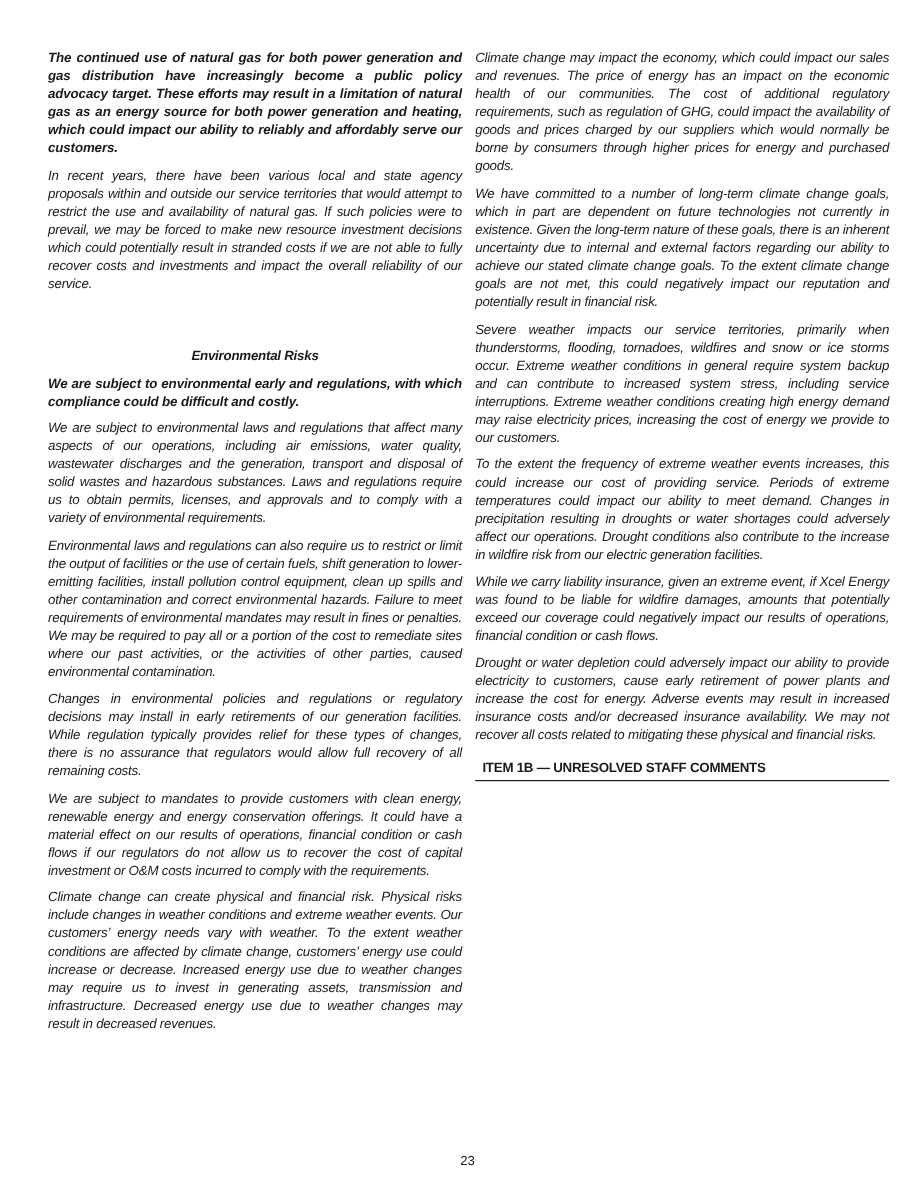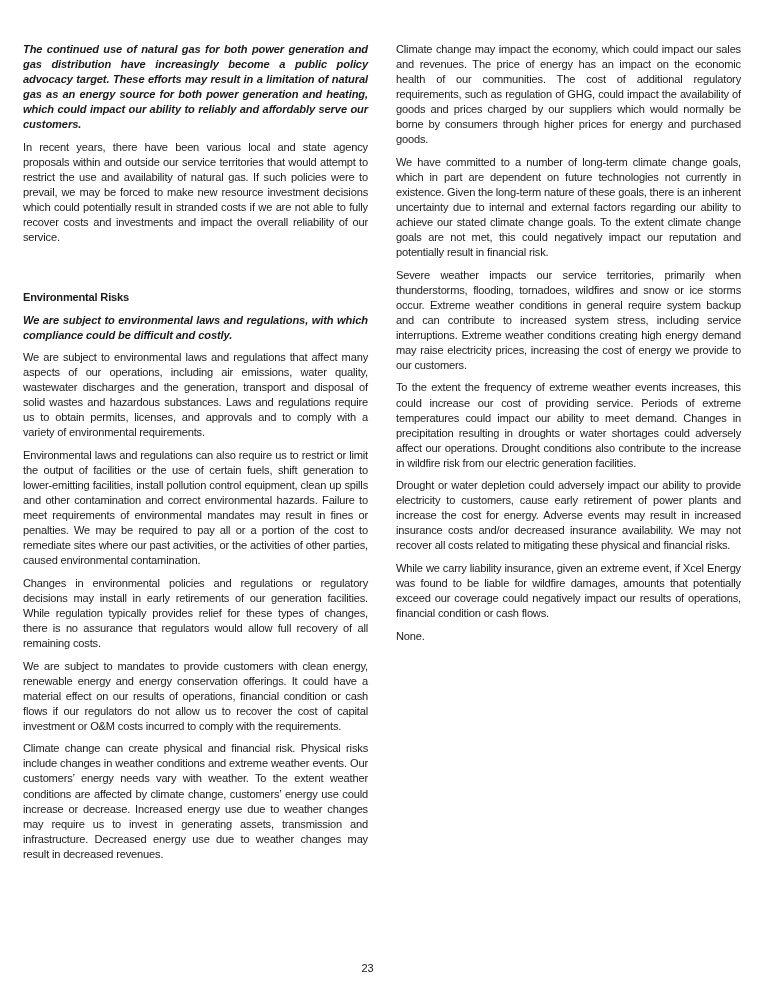--- a/index.html
+++ b/index.html
@@ -16,75 +16,77 @@
       color: #1a1a1a;
     }
     .col {
       position: absolute;
       top: 42px;
       width: 345px;
       font-size: 11.1px;
       line-height: 15.05px;
       font-stretch: condensed;
     }
-    .col-left { left: 23px; }
+    .col-left { left: 40px; }
     .col-right { left: 396px; }
     p {
       margin: 0 0 7.5px 0;
       text-align: justify;
       letter-spacing: -0.18px;
+      font-style: italic;
     }
     p.lead {
       font-weight: bold;
       font-style: italic;
       letter-spacing: -0.1px;
     }
     p.subhead {
       font-weight: bold;
-      text-align: left;
+      text-align: center;
       letter-spacing: -0.2px;
       margin-top: 45px;
     }
     .item-heading {
       font-weight: bold;
       font-size: 11.1px;
       letter-spacing: -0.2px;
       padding: 4px 0 2px 6px;
       border-bottom: 1.3px solid #1a1a1a;
       margin: 4px 0 8px 0;
       text-align: left;
     }
     .page-number {
       position: absolute;
       top: 962px;
       left: 0;
       width: 735px;
       text-align: center;
       font-size: 11px;
       letter-spacing: -0.2px;
+      padding-left: 22px;
     }
   </style>
 </head>
 <body>
 
 <div class="col col-left">
   <p class="lead">The continued use of natural gas for both power generation and gas distribution have increasingly become a public policy advocacy target. These efforts may result in a limitation of natural gas as an energy source for both power generation and heating, which could impact our ability to reliably and affordably serve our customers.</p>
   <p>In recent years, there have been various local and state agency proposals within and outside our service territories that would attempt to restrict the use and availability of natural gas. If such policies were to prevail, we may be forced to make new resource investment decisions which could potentially result in stranded costs if we are not able to fully recover costs and investments and impact the overall reliability of our service.</p>
   <p class="subhead">Environmental Risks</p>
-  <p class="lead">We are subject to environmental laws and regulations, with which compliance could be difficult and costly.</p>
+  <p class="lead">We are subject to environmental early and regulations, with which compliance could be difficult and costly.</p>
   <p>We are subject to environmental laws and regulations that affect many aspects of our operations, including air emissions, water quality, wastewater discharges and the generation, transport and disposal of solid wastes and hazardous substances. Laws and regulations require us to obtain permits, licenses, and approvals and to comply with a variety of environmental requirements.</p>
   <p>Environmental laws and regulations can also require us to restrict or limit the output of facilities or the use of certain fuels, shift generation to lower-emitting facilities, install pollution control equipment, clean up spills and other contamination and correct environmental hazards. Failure to meet requirements of environmental mandates may result in fines or penalties. We may be required to pay all or a portion of the cost to remediate sites where our past activities, or the activities of other parties, caused environmental contamination.</p>
   <p>Changes in environmental policies and regulations or regulatory decisions may install in early retirements of our generation facilities. While regulation typically provides relief for these types of changes, there is no assurance that regulators would allow full recovery of all remaining costs.</p>
   <p>We are subject to mandates to provide customers with clean energy, renewable energy and energy conservation offerings. It could have a material effect on our results of operations, financial condition or cash flows if our regulators do not allow us to recover the cost of capital investment or O&amp;M costs incurred to comply with the requirements.</p>
   <p>Climate change can create physical and financial risk. Physical risks include changes in weather conditions and extreme weather events. Our customers’ energy needs vary with weather. To the extent weather conditions are affected by climate change, customers’ energy use could increase or decrease. Increased energy use due to weather changes may require us to invest in generating assets, transmission and infrastructure. Decreased energy use due to weather changes may result in decreased revenues.</p>
 </div>
 
 <div class="col col-right">
   <p>Climate change may impact the economy, which could impact our sales and revenues. The price of energy has an impact on the economic health of our communities. The cost of additional regulatory requirements, such as regulation of GHG, could impact the availability of goods and prices charged by our suppliers which would normally be borne by consumers through higher prices for energy and purchased goods.</p>
   <p>We have committed to a number of long-term climate change goals, which in part are dependent on future technologies not currently in existence. Given the long-term nature of these goals, there is an inherent uncertainty due to internal and external factors regarding our ability to achieve our stated climate change goals. To the extent climate change goals are not met, this could negatively impact our reputation and potentially result in financial risk.</p>
   <p>Severe weather impacts our service territories, primarily when thunderstorms, flooding, tornadoes, wildfires and snow or ice storms occur. Extreme weather conditions in general require system backup and can contribute to increased system stress, including service interruptions. Extreme weather conditions creating high energy demand may raise electricity prices, increasing the cost of energy we provide to our customers.</p>
   <p>To the extent the frequency of extreme weather events increases, this could increase our cost of providing service. Periods of extreme temperatures could impact our ability to meet demand. Changes in precipitation resulting in droughts or water shortages could adversely affect our operations. Drought conditions also contribute to the increase in wildfire risk from our electric generation facilities.</p>
+  <p>While we carry liability insurance, given an extreme event, if Xcel Energy was found to be liable for wildfire damages, amounts that potentially exceed our coverage could negatively impact our results of operations, financial condition or cash flows.</p>
   <p>Drought or water depletion could adversely impact our ability to provide electricity to customers, cause early retirement of power plants and increase the cost for energy. Adverse events may result in increased insurance costs and/or decreased insurance availability. We may not recover all costs related to mitigating these physical and financial risks.</p>
-  <p>While we carry liability insurance, given an extreme event, if Xcel Energy was found to be liable for wildfire damages, amounts that potentially exceed our coverage could negatively impact our results of operations, financial condition or cash flows.</p>
-  <p>None.</p>
+  <div class="item-heading">ITEM 1B — UNRESOLVED STAFF COMMENTS</div>
 </div>
 
 <div class="page-number">23</div>
 
 </body></html>

